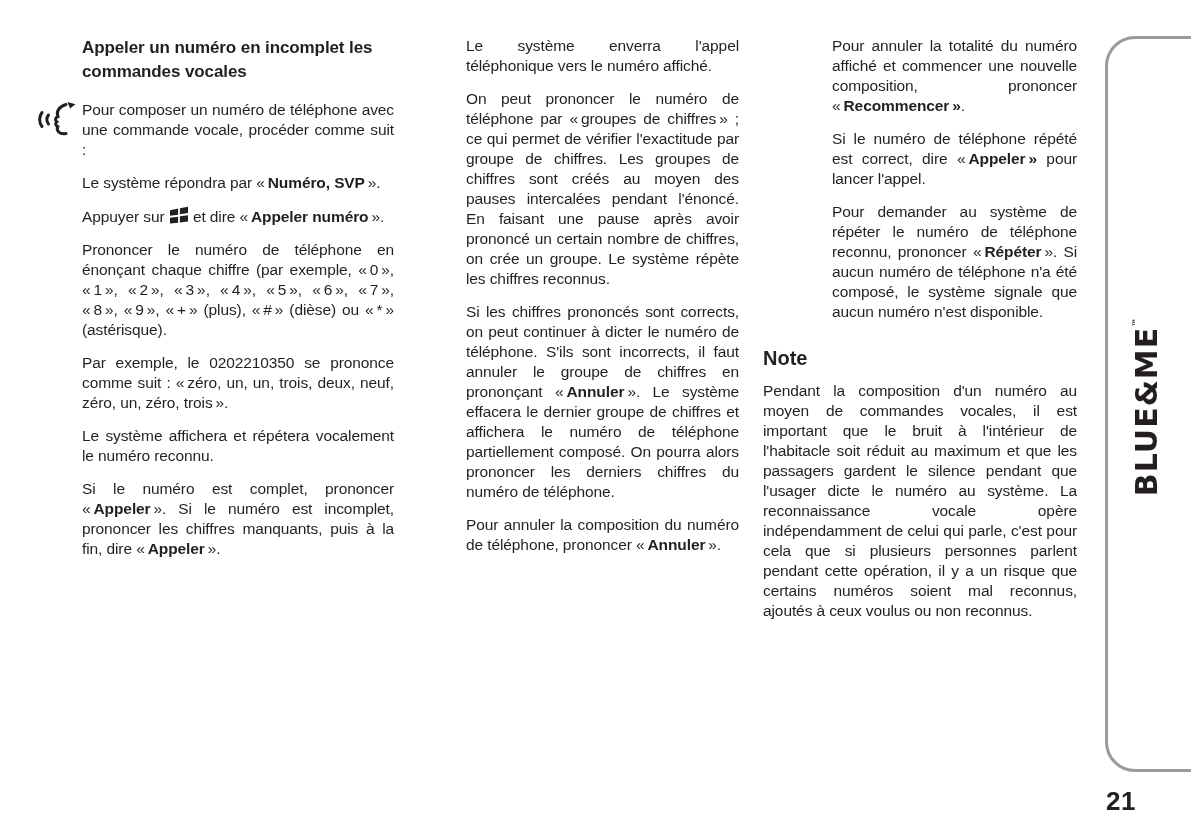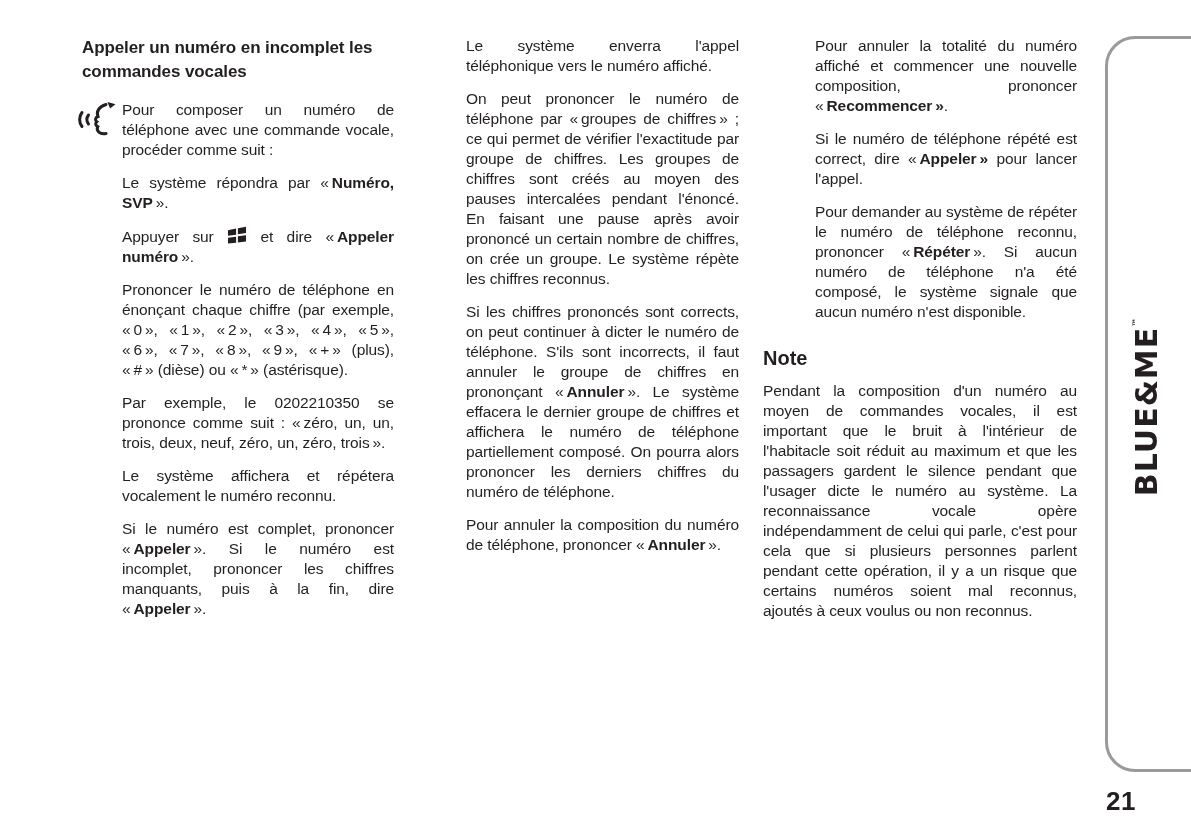--- a/index.html
+++ b/index.html
@@ -17,22 +17,22 @@
     text-align:justify;letter-spacing:-0.1px;
   }
   .col h2{
     margin:0 0 16px 0;font-size:17px;line-height:24px;font-weight:bold;
     text-align:left;letter-spacing:-0.1px;
   }
   .col h3{
     margin:26px 0 13px 0;font-size:20px;line-height:20px;font-weight:bold;
     text-align:left;
   }
-  .col1 .indent{margin-left:40px;}
-  .col3 .indent{margin-left:52px;}
+  .col1 .indent{}
+  .col3 .indent{margin-left:69px;}
   .b{font-weight:bold;}
   .has-gutter{position:relative;}
   .gutter-icon{position:absolute;left:-47px;top:-2px;width:44px;height:42px;}
   .inline-icon{display:inline-block;vertical-align:-2px;line-height:0;}
   .inline-icon svg{display:inline-block;}
   .side-tab{
     position:absolute;left:1105px;top:36px;width:130px;height:736px;
     border:3px solid var(--tab-border,#9a9a9a);border-radius:30px;
     background:#ffffff;box-sizing:border-box;
   }

